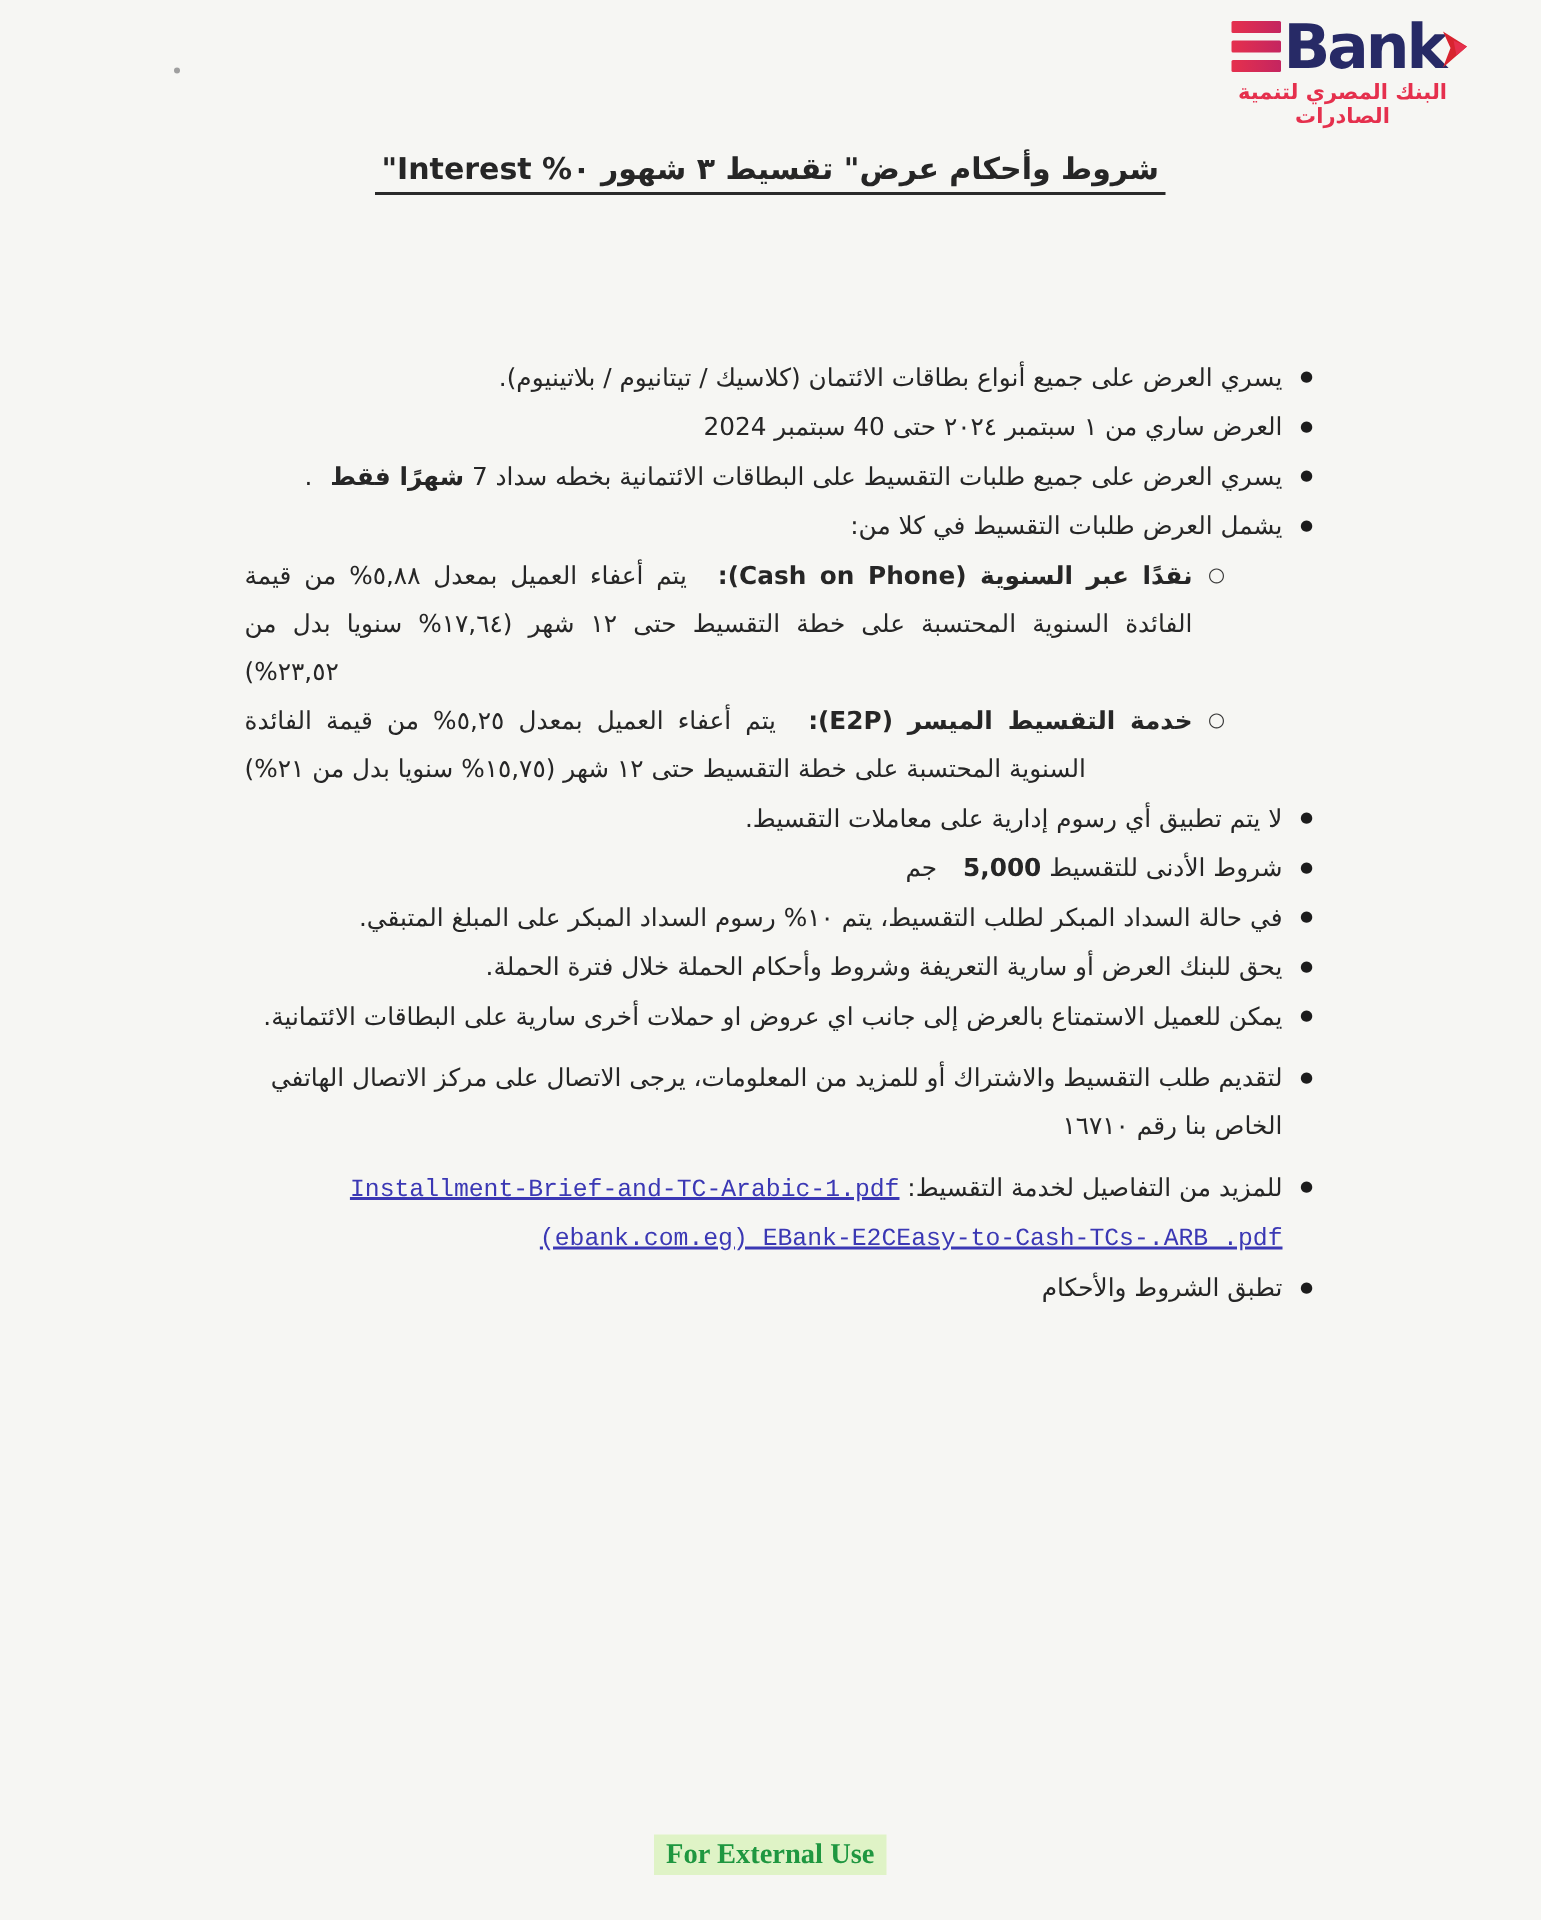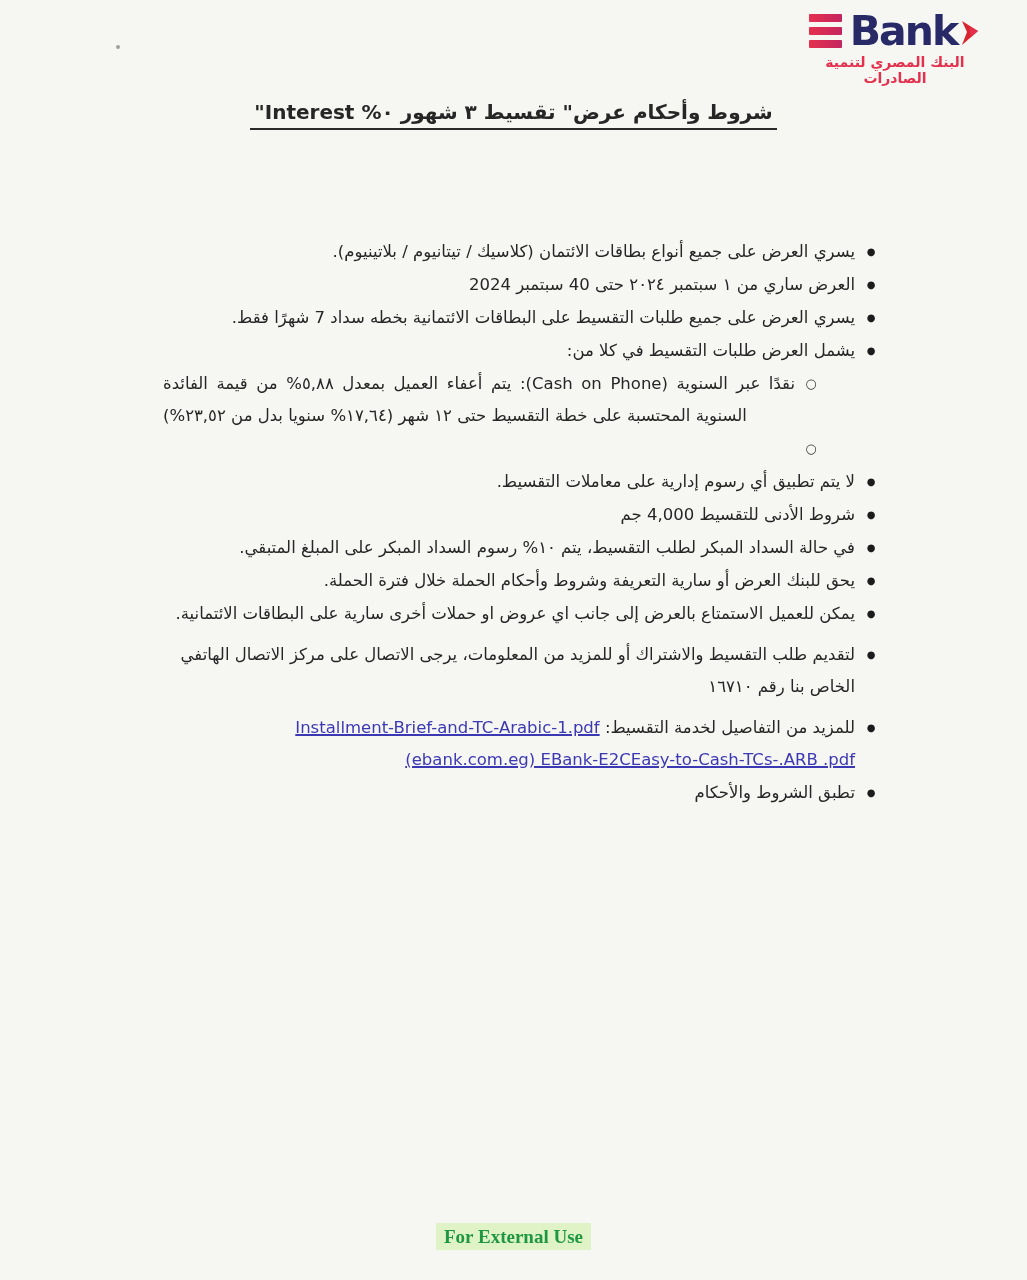--- a/index.html
+++ b/index.html
@@ -6,21 +6,21 @@
   .page {
     position:relative;
     width:1027px; height:1280px;
     background: var(--bg, #f6f6f3);
     font-family:"DejaVu Sans", sans-serif;
     color: var(--text, #262626);
     overflow:hidden;
   }
   
   .logo { position:absolute; top:12px; right:46px; width:172px; text-align:center; }
-  .logo-row { display:flex; align-items:center; justify-content:space-between; gap:2px; direction:ltr; }
+  .logo-row { display:flex; align-items:center; justify-content:flex-end; gap:2px; direction:ltr; }
   .ebars { display:flex; flex-direction:column; gap:4.5px; }
   .ebars .bar { width:33px; height:8.5px; background:linear-gradient(90deg, var(--brand-red,#e5304d), #c42560); border-radius:1px; }
   .bank {
     font-size:41px; font-weight:bold; letter-spacing:-2px; line-height:36px;
     color: var(--brand-navy,#272a66);
   }
   .logo-arrow { margin-left:-4px; margin-top:4px; }
   .tagline {
     margin-top:4px; font-size:14px; font-weight:bold;
     color: var(--brand-red,#d6322e); direction:rtl; letter-spacing:0.5px;
@@ -36,26 +36,27 @@
     position:absolute; top:236px; right:148px; width:716px;
     direction:rtl; font-size:16.5px; line-height:32px;
   }
   .row { display:flex; align-items:flex-start; margin-bottom:1px; }
   .row.mt { margin-top:9px; }
   .marker { flex:0 0 16px; text-align:center; font-size:10px; line-height:32px; color:#1c1c1c; }
   .row.sub { padding-right:60px; }
   .row.sub .marker { font-size:13px; color:#333; }
   .txt { flex:1 1 auto; padding-right:8px; }
   .row.sub .txt { text-align:justify; text-align-last:left; }
-  .bold { font-weight:normal; }
+  .bold { font-weight:bold;margin-left:12px; }
   .link {
     color: var(--link-blue,#3b38b4);
     text-decoration:underline;
     text-decoration-thickness:1.5px;
     cursor:pointer;
+    font-family:Liberation Mono, monospace;
   }
   
   .footer { position:absolute; top:1226px; left:0; width:100%; text-align:center; }
   .footer-label {
     font-family:"Liberation Serif","DejaVu Serif",serif;
     font-size:19px; font-weight:bold;
     color: var(--footer-green,#1f9740);
     background: var(--footer-hl,#dff3c6);
     padding:3px 8px;
   }
@@ -105,28 +106,29 @@
       <div class="row">
         <span class="marker">●</span>
         <div class="txt"><span>يشمل العرض طلبات التقسيط في كلا من:</span></div>
       </div>
       <div class="row sub">
         <span class="marker">○</span>
         <div class="txt"><span class="bold">نقدًا عبر السنوية (Cash on Phone):</span><span> يتم أعفاء العميل بمعدل ٥,٨٨% من قيمة الفائدة السنوية المحتسبة على خطة التقسيط حتى ١٢ شهر (١٧,٦٤% سنويا بدل من ٢٣,٥٢%)</span></div>
       </div>
       <div class="row sub">
         <span class="marker">○</span>
+        <div class="txt"><span class="bold">خدمة التقسيط الميسر (E2P):</span><span> يتم أعفاء العميل بمعدل ٥,٢٥% من قيمة الفائدة السنوية المحتسبة على خطة التقسيط حتى ١٢ شهر (١٥,٧٥% سنويا بدل من ٢١%)</span></div>
       </div>
       <div class="row">
         <span class="marker">●</span>
         <div class="txt"><span>لا يتم تطبيق أي رسوم إدارية على معاملات التقسيط.</span></div>
       </div>
       <div class="row">
         <span class="marker">●</span>
-        <div class="txt"><span>شروط الأدنى للتقسيط </span><span class="bold">4,000</span><span> جم</span></div>
+        <div class="txt"><span>شروط الأدنى للتقسيط </span><span class="bold">5,000</span><span> جم</span></div>
       </div>
       <div class="row">
         <span class="marker">●</span>
         <div class="txt"><span>في حالة السداد المبكر لطلب التقسيط، يتم ١٠% رسوم السداد المبكر على المبلغ المتبقي.</span></div>
       </div>
       <div class="row">
         <span class="marker">●</span>
         <div class="txt"><span>يحق للبنك العرض أو سارية التعريفة وشروط وأحكام الحملة خلال فترة الحملة.</span></div>
       </div>
       <div class="row">

